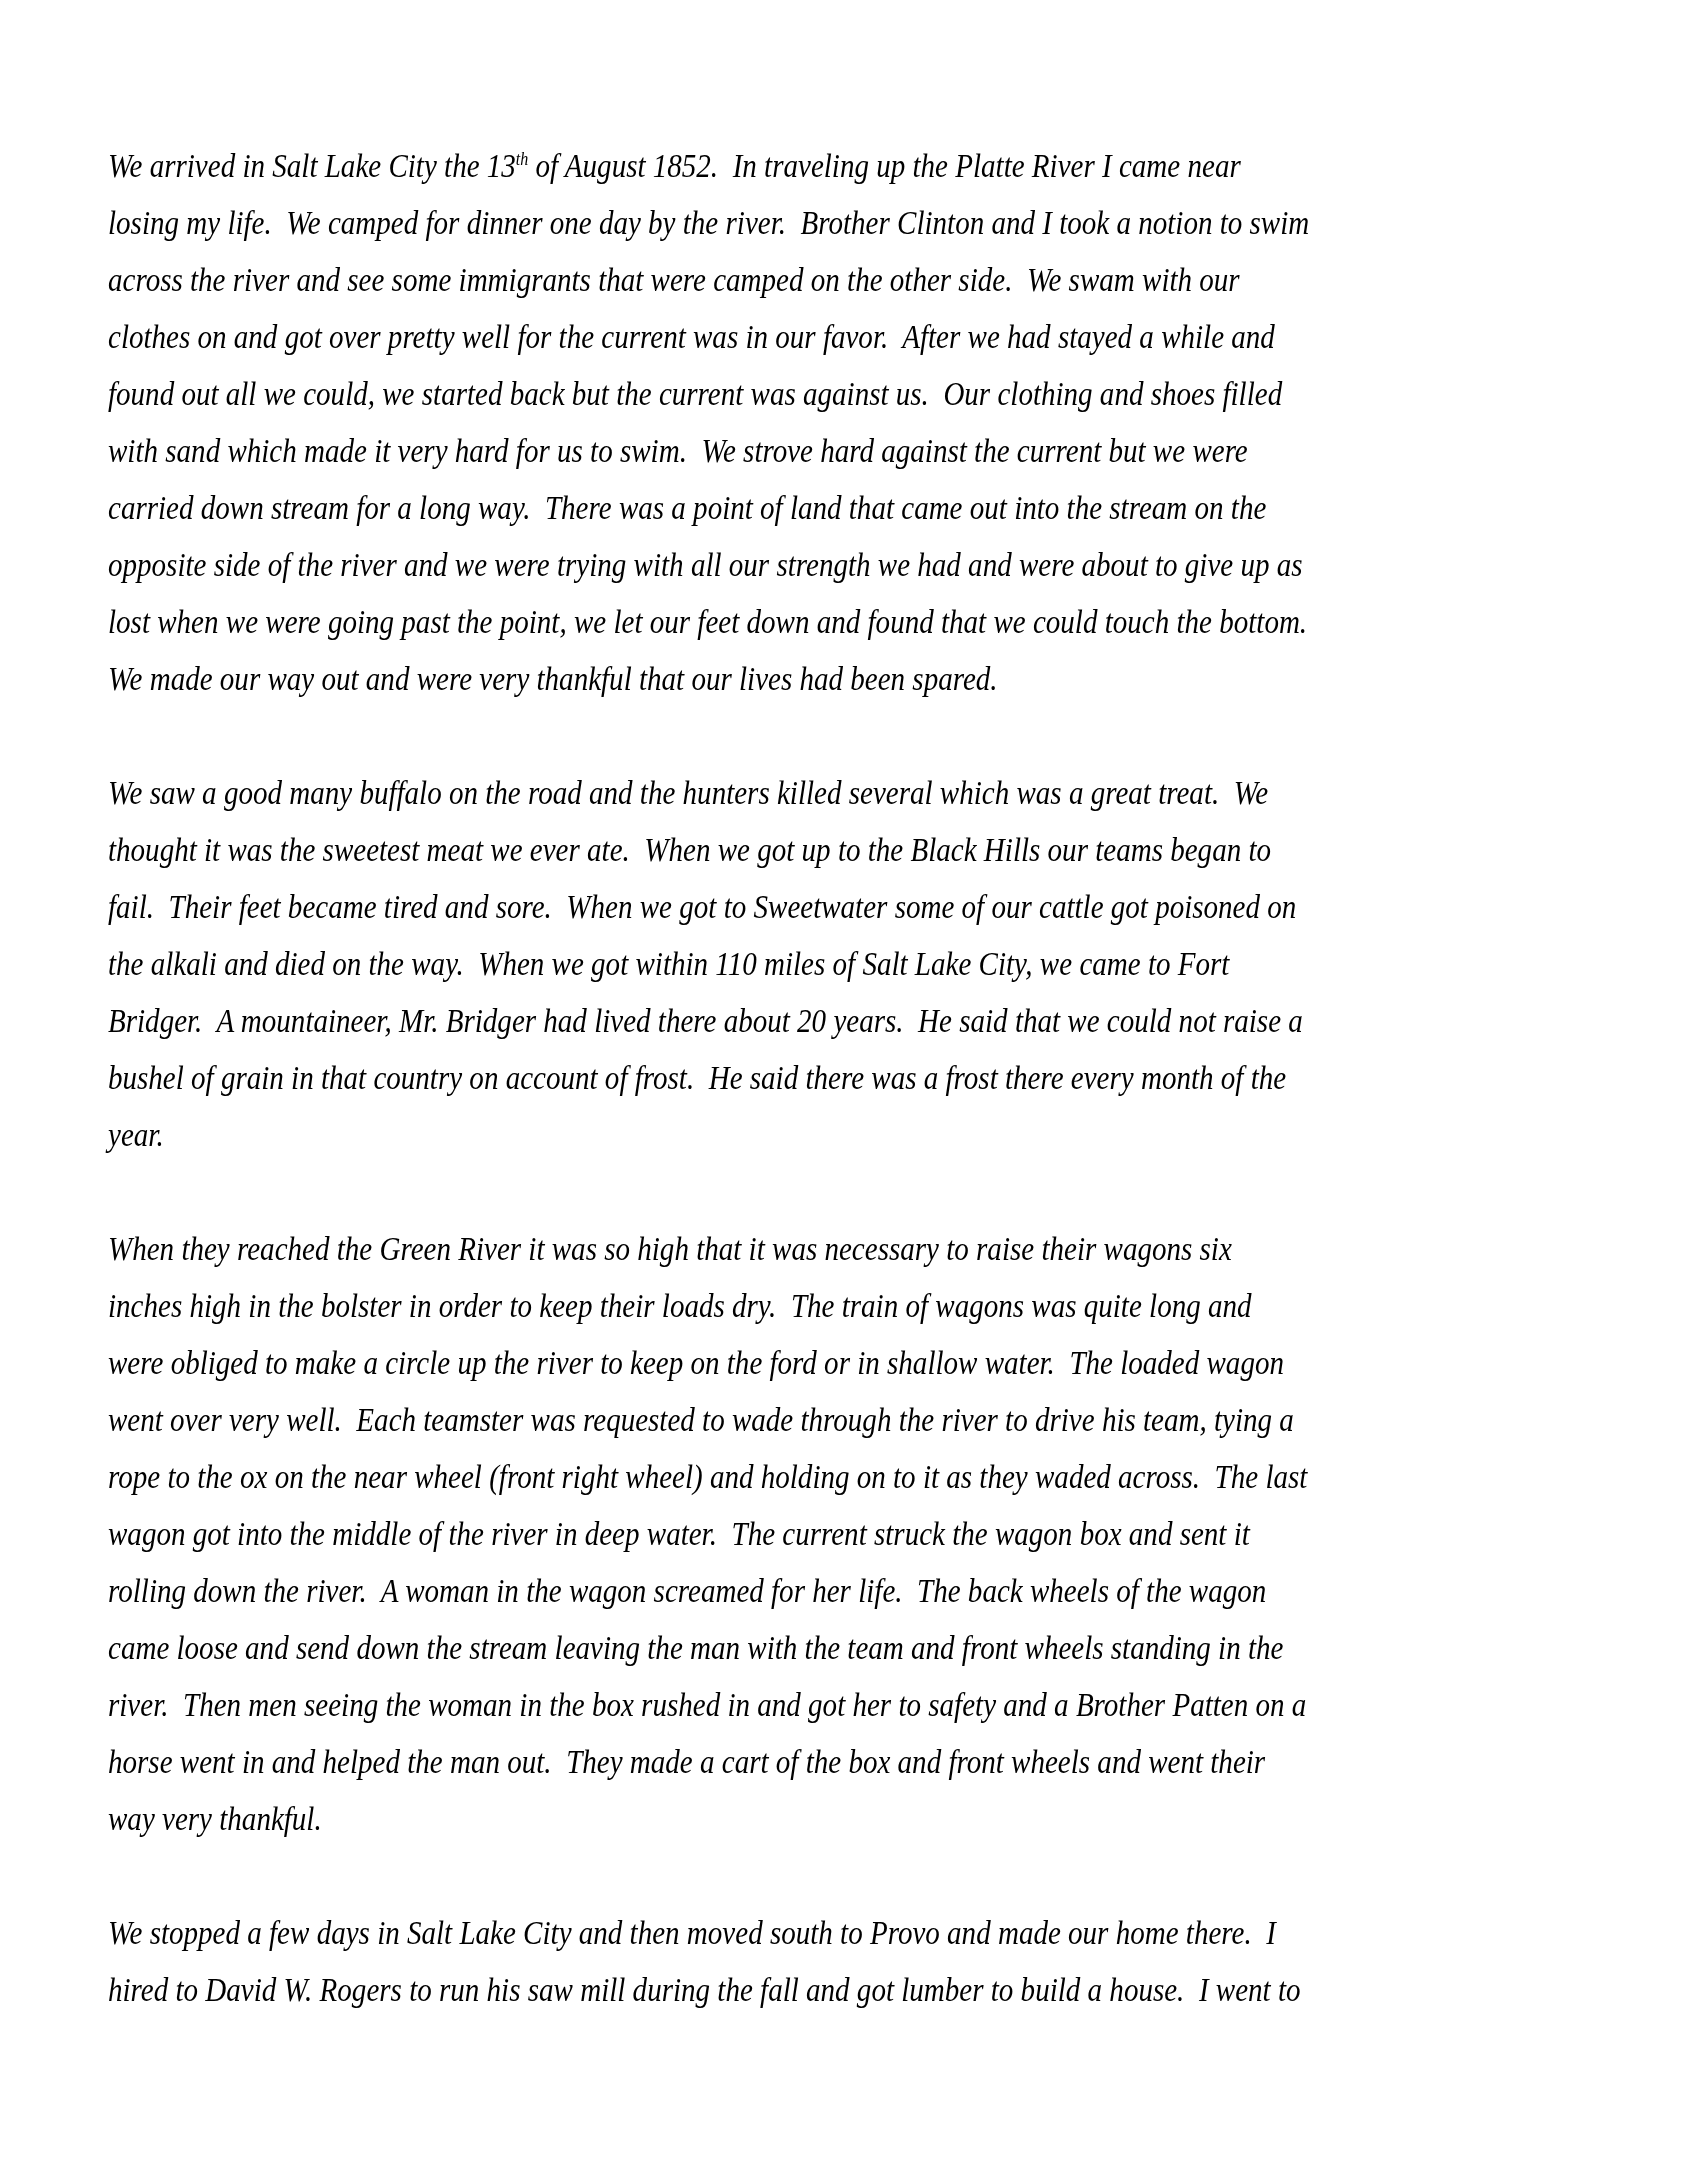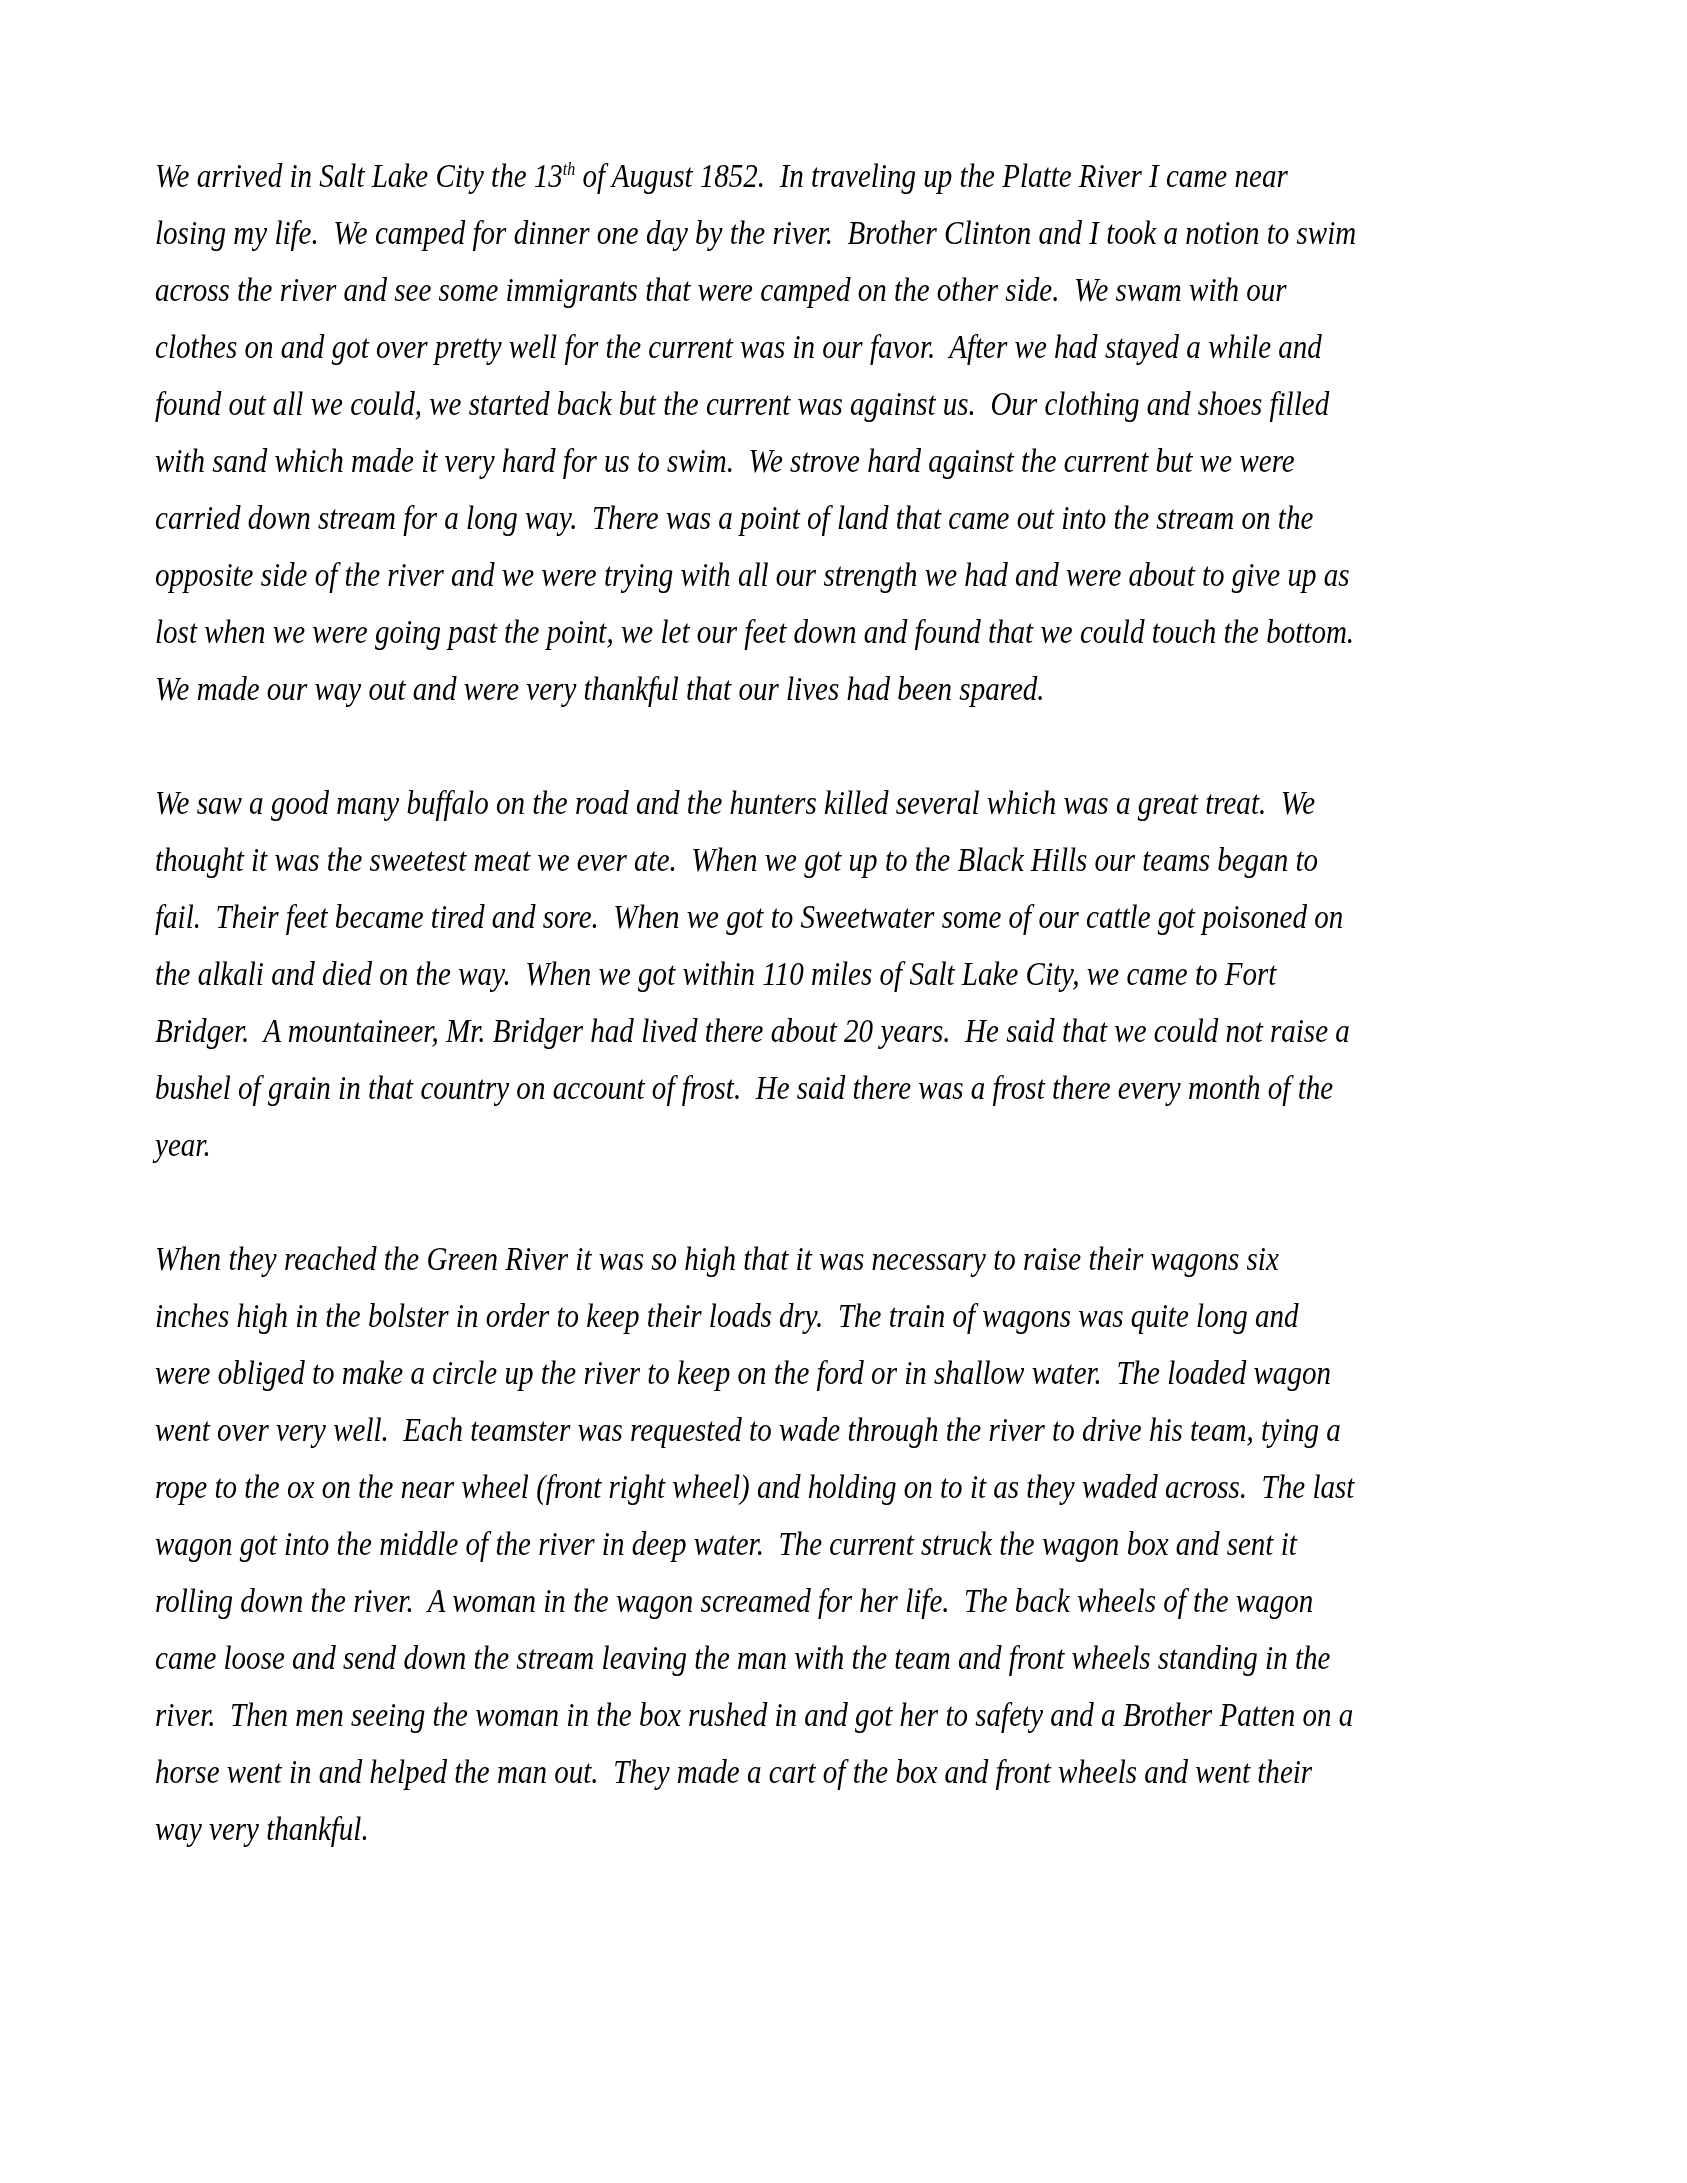--- a/index.html
+++ b/index.html
@@ -9,25 +9,24 @@
   }
   .page {
     position: relative;
     width: 1687px;
     height: 2183px;
     background: #ffffff;
     overflow: hidden;
   }
   .doc {
     position: absolute;
-    top: 148px;
+    top: 138px;
     left: 108px;
     right: 93px;
     color: #000000;
-    margin-left: 47px;
   }
   .para {
     margin: 0 0 57px 0;
   }
   .para:last-child {
     margin-bottom: 0;
   }
   .line {
     font-family: "Liberation Serif", "DejaVu Serif", serif;
     font-style: italic;
@@ -76,15 +75,19 @@
         <div class="line">were obliged to make a circle up the river to keep on the ford or in shallow water.  The loaded wagon</div>
         <div class="line">went over very well.  Each teamster was requested to wade through the river to drive his team, tying a</div>
         <div class="line">rope to the ox on the near wheel (front right wheel) and holding on to it as they waded across.  The last</div>
         <div class="line">wagon got into the middle of the river in deep water.  The current struck the wagon box and sent it</div>
         <div class="line">rolling down the river.  A woman in the wagon screamed for her life.  The back wheels of the wagon</div>
         <div class="line">came loose and send down the stream leaving the man with the team and front wheels standing in the</div>
         <div class="line">river.  Then men seeing the woman in the box rushed in and got her to safety and a Brother Patten on a</div>
         <div class="line">horse went in and helped the man out.  They made a cart of the box and front wheels and went their</div>
         <div class="line">way very thankful.</div>
       </div>
+      <div class="para">
+        <div class="line">We stopped a few days in Salt Lake City and then moved south to Provo and made our home there.  I</div>
+        <div class="line">hired to David W. Rogers to run his saw mill during the fall and got lumber to build a house.  I went to</div>
+      </div>
     </div>
 </div>
 
 
 </body></html>

